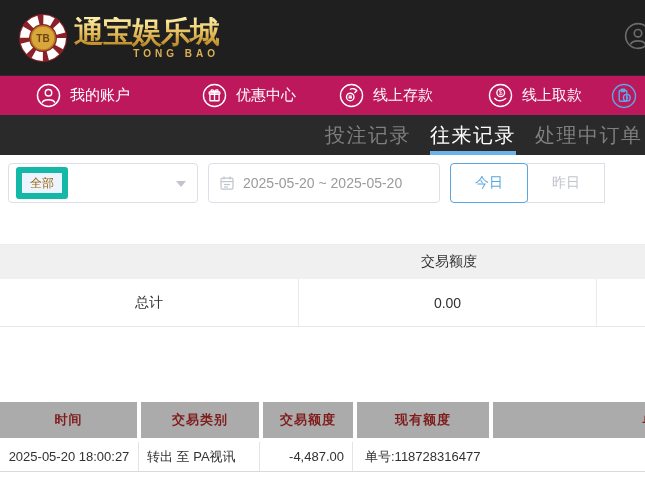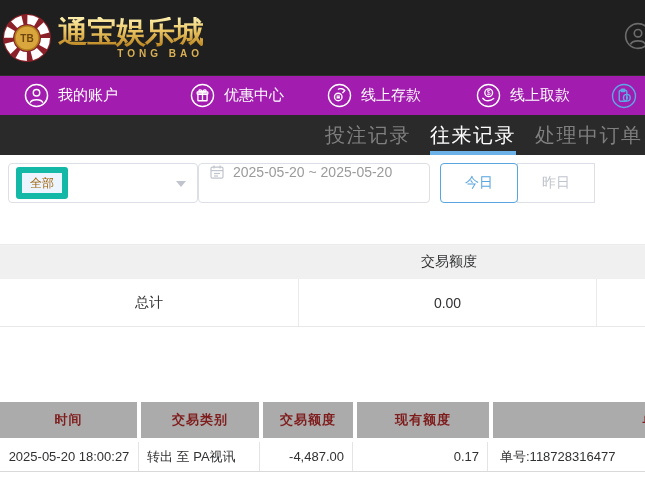--- a/index.html
+++ b/index.html
@@ -1,52 +1,52 @@
 <!DOCTYPE html>
 <html><head>
 <meta charset="utf-8">
 <style>
   * { margin:0; padding:0; box-sizing:border-box; }
   html,body { width:645px; height:477px; }
   body { font-family:"Liberation Sans","DejaVu Sans",sans-serif; background:#fff; }
   .screen { position:relative; width:645px; height:477px; overflow:hidden; background:#fff; }
 
   
-  .top-header { position:relative; height:75px; background:#1f1f1f; display:flex; align-items:center; padding-left:2px; }
+  .top-header { position:relative; height:75px; background:#1f1f1f; display:flex; align-items:center; padding-left:18px; }
   .brand { display:flex; align-items:center; gap:6px; }
   .chip-svg { width:50px; height:50px; }
   .brand-text { display:flex; flex-direction:column;justify-content:flex-end; }
   .brand-title { font-size:30px; font-weight:bold; letter-spacing:-1px;
       font-family:"Liberation Serif","DejaVu Serif",serif;
       background:linear-gradient(180deg,#fdf0b0 0%,#ecc765 45%,#b9831f 100%);
       -webkit-background-clip:text; background-clip:text; color:transparent; line-height:30px; }
   .brand-sub { font-size:10px; font-weight:bold; letter-spacing:4px; color:#d9b054; text-align:right; margin-top:1px; }
   .avatar-btn { position:absolute; right:-7px; top:22px; width:28px; height:28px; }
 
   
-  .nav-bar { height:40px; background:#a21caf; border-top:1px solid #2c2c2c; display:flex; align-items:center; padding:0 4px 0 24px; }
+  .nav-bar { height:40px; background:#be185d; border-top:1px solid #2c2c2c; display:flex; align-items:center; padding:0 4px 0 36px; }
   .nav-item { display:flex; align-items:center; gap:9px; color:#fff; font-size:15px; cursor:pointer; white-space:nowrap; }
   .nav-item .nav-ic { width:25px; height:25px; }
   .nav-item.n2 { margin-left:72px;text-align:right; } .nav-item.n3 { margin-left:43px; } .nav-item.n4 { margin-left:55px; }
   .records-btn { margin-left:auto; margin-right:4px; width:26px; height:26px; }
 
   
   .tab-bar { height:40px; background:#2a2a2a; display:flex; padding-left:325px; gap:19px; }
   .tab { position:relative; line-height:40px; font-size:20px; letter-spacing:1.5px; color:#7f7f7f; cursor:pointer; white-space:nowrap; }
   .tab.active { color:#ffffff; }
   .tab.active::after { content:''; position:absolute; left:0; right:0; bottom:0; height:4px; background:#6ab2e8; }
 
   
   .filter-row { height:89px; background:#fff; display:flex; align-items:flex-start; padding:8px 0 0 8px; }
   .select-box { position:relative; width:190px; height:40px; border:1px solid #dcdfe6; border-radius:4px; background:#fff;
       display:flex; align-items:center; padding-left:7px; cursor:pointer; }
   .tag { background:#ecf5ff; border:6px solid #14b8a6; color:#a16207; font-size:12px; line-height:20px; padding:0 8px; border-radius:3px; }
   .caret { position:absolute; right:11px; top:17px; width:0; height:0; border-left:5px solid transparent; border-right:5px solid transparent; border-top:6px solid #c0c4cc; }
-  .date-box { width:232px; height:40px; border:1px solid #dcdfe6; border-radius:4px; background:#fff;
-      display:flex; align-items:flex-start; gap:8px; padding-left:10px; cursor:pointer; }
+  .date-box { margin-left:10px; width:232px; height:40px; border:1px solid #dcdfe6; border-radius:4px; background:#fff;
+      display:flex; align-items:center; gap:8px; padding-left:10px; cursor:pointer; }
   .date-text { color:#9b9b9b; font-size:14px; white-space:nowrap; }
   .btn-group { margin-left:10px; display:flex;border-radius:18px; }
   .qbtn { width:78px; height:40px; background:#fff; border:1px solid #dcdfe6; color:#c0c4cc; font-size:14px; cursor:pointer;
       font-family:inherit; white-space:nowrap; }
   .qbtn + .qbtn { margin-left:-1px; }
   .qbtn.first { border-radius:4px 0 0 4px; }
   .qbtn.active { border-color:#58a5e0; color:#58a5e0; position:relative; z-index:1; border-radius:4px; }
 
   
   .summary-table { border-top:1px solid #ececec; }
@@ -192,18 +192,17 @@
       <div class="hc w2">交易类别</div>
       <div class="hc w3">交易额度</div>
       <div class="hc w4">现有额度</div>
       <div class="hc w5">单号</div>
     </div>
     <div class="r-gap"></div>
     <div class="r-row">
       <div class="rc w1 bR al-c">2025-05-20 18:00:27</div>
       <div class="rc w2 bR al-l">转出 至 PA视讯</div>
       <div class="rc w3 bR al-r">-4,487.00</div>
-      <div class="rc w4 bR al-r">0.17</div>
       <div class="rc w5 al-l pl12">单号:118728316477</div>
     </div>
   </section>
 
 </div>
 
 </body></html>

